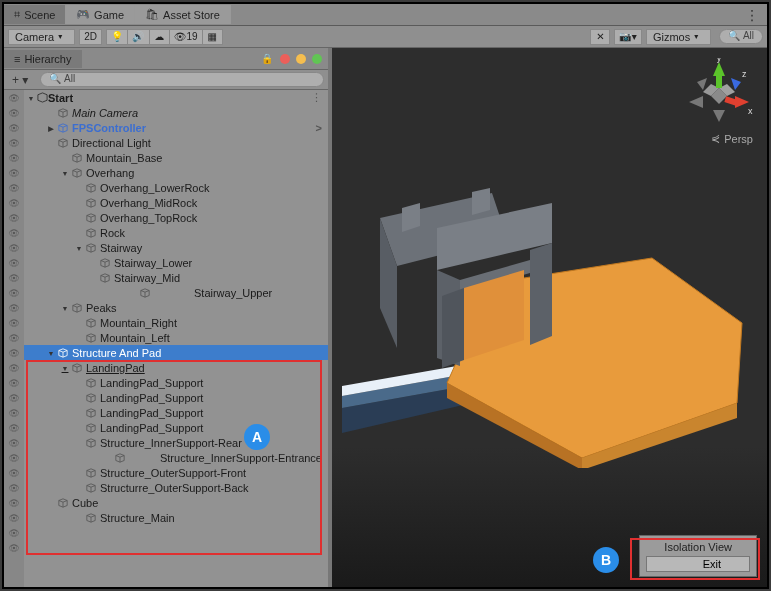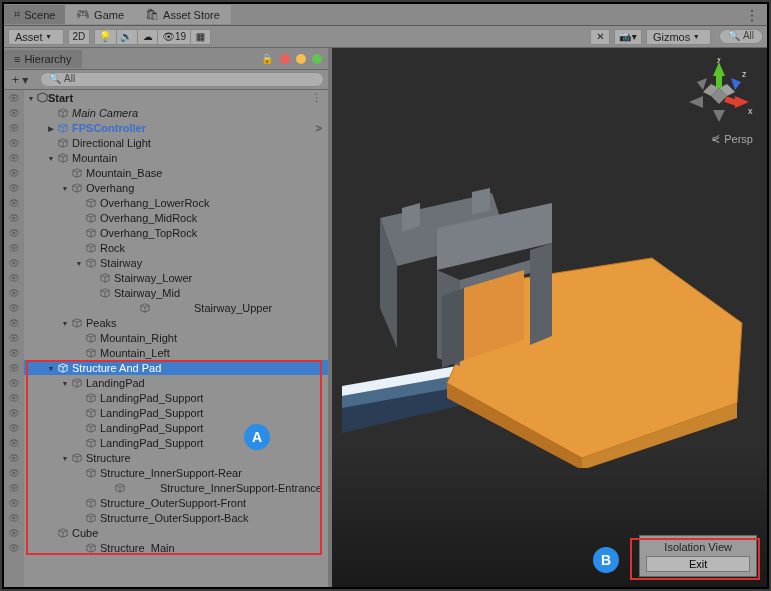--- a/index.html
+++ b/index.html
@@ -64,21 +64,21 @@
   
   .gizmo { position: absolute; right: 14px; top: 10px; width: 68px; height: 68px; }
   .persp { position: absolute; right: 14px; top: 84px; font-size: 11px; color: #aaa; display: flex; align-items: center; gap: 4px; }
   
   
   .model { position: absolute; left: 10px; top: 90px; width: 420px; height: 330px; }
   
   
   .iso-box { position: absolute; right: 10px; bottom: 10px; background: #9b9b9b; border: 1px solid #666; padding: 4px 6px; }
   .iso-label { font-size: 11px; color: #222; text-align: center; padding: 1px 18px; }
-  .iso-btn { font-size: 11px; background: #b8b8b8; border: 1px solid #777; text-align: center; padding: 1px 28px; margin-top: 2px; }
+  .iso-btn { font-size: 11px; background: #b8b8b8; border: 1px solid #777; text-align: right; padding: 1px 28px; margin-top: 2px; }
   .highlight-b { position: absolute; border: 2px solid #e03030; pointer-events: none; }
   .badge-b { position: absolute; width: 26px; height: 26px; border-radius: 50%; background: #2a8de8; color: #fff; display: flex; align-items: center; justify-content: center; font-size: 14px; font-weight: bold; }
   
   
   .panel-divider { width: 4px; background: #777; cursor: col-resize; }
   
   
   .dd-arrow::after { content: "▾"; font-size: 8px; margin-left: 4px; }
 </style>
 </head>
@@ -97,21 +97,21 @@
     </div>
     <div class="tab">
       <span>🛍</span>
       <span>Asset Store</span>
     </div>
     <span class="dots">⋮</span>
   </div>
 
   <div class="toolbar">
     <div class="tb-select dd-arrow">
-      <span>Asset</span>
+      <span>Camera</span>
     </div>
     <div class="tb-btn">
         <span>2D</span>
       </div>
     <div class="tb-group">
       <div class="tb-btn">
           <span>💡</span>
         </div>
       <div class="tb-btn">
           <span>🔊</span>
@@ -295,29 +295,20 @@
           </div>
           <div class="tree-row" style="padding-left: 22px;">
             <span class="tree-arrow none"></span>
             <span class="tree-icon cube-icon" style="color: rgb(85, 85, 85);">
               <svg viewBox="0 0 12 12">
                 <path d="M1 3 L6 1 L11 3 L11 9 L6 11 L1 9 Z M1 3 L6 5 L11 3 M6 5 L6 11" fill="none" stroke="currentColor" stroke-width="1"></path>
               </svg>
             </span>
             <span>Directional Light</span>
           </div>
-          <div class="tree-row" style="padding-left: 22px;">
-            <span class="tree-arrow down"></span>
-            <span class="tree-icon cube-icon" style="color: rgb(85, 85, 85);">
-              <svg viewBox="0 0 12 12">
-                <path d="M1 3 L6 1 L11 3 L11 9 L6 11 L1 9 Z M1 3 L6 5 L11 3 M6 5 L6 11" fill="none" stroke="currentColor" stroke-width="1"></path>
-              </svg>
-            </span>
-            <span>Mountain</span>
-          </div>
           <div class="tree-row" style="padding-left: 36px;">
             <span class="tree-arrow none"></span>
             <span class="tree-icon cube-icon" style="color: rgb(85, 85, 85);">
               <svg viewBox="0 0 12 12">
                 <path d="M1 3 L6 1 L11 3 L11 9 L6 11 L1 9 Z M1 3 L6 5 L11 3 M6 5 L6 11" fill="none" stroke="currentColor" stroke-width="1"></path>
               </svg>
             </span>
             <span>Mountain_Base</span>
           </div>
           <div class="tree-row" style="padding-left: 36px; text-align: center;">
@@ -430,21 +421,21 @@
           </div>
           <div class="tree-row selected" style="padding-left: 22px;">
             <span class="tree-arrow down"></span>
             <span class="tree-icon cube-icon" style="color: rgb(255, 255, 255);">
               <svg viewBox="0 0 12 12">
                 <path d="M1 3 L6 1 L11 3 L11 9 L6 11 L1 9 Z M1 3 L6 5 L11 3 M6 5 L6 11" fill="none" stroke="currentColor" stroke-width="1"></path>
               </svg>
             </span>
             <span>Structure And Pad</span>
           </div>
-          <div class="tree-row" style="padding-left: 36px;">
+          <div class="tree-row" style="padding-left: 36px; text-decoration: underline;">
             <span class="tree-arrow down"></span>
             <span class="tree-icon cube-icon" style="color: rgb(85, 85, 85);">
               <svg viewBox="0 0 12 12">
                 <path d="M1 3 L6 1 L11 3 L11 9 L6 11 L1 9 Z M1 3 L6 5 L11 3 M6 5 L6 11" fill="none" stroke="currentColor" stroke-width="1"></path>
               </svg>
             </span>
             <span>LandingPad</span>
           </div>
           <div class="tree-row" style="padding-left: 50px;">
             <span class="tree-arrow none"></span>
@@ -474,29 +465,20 @@
             <span>LandingPad_Support</span>
           </div>
           <div class="tree-row" style="padding-left: 50px;">
             <span class="tree-arrow none"></span>
             <span class="tree-icon cube-icon" style="color: rgb(85, 85, 85);">
               <svg viewBox="0 0 12 12">
                 <path d="M1 3 L6 1 L11 3 L11 9 L6 11 L1 9 Z M1 3 L6 5 L11 3 M6 5 L6 11" fill="none" stroke="currentColor" stroke-width="1"></path>
               </svg>
             </span>
             <span>LandingPad_Support</span>
-          </div>
-          <div class="tree-row" style="padding-left: 36px;">
-            <span class="tree-arrow down"></span>
-            <span class="tree-icon cube-icon" style="color: rgb(85, 85, 85);">
-              <svg viewBox="0 0 12 12">
-                <path d="M1 3 L6 1 L11 3 L11 9 L6 11 L1 9 Z M1 3 L6 5 L11 3 M6 5 L6 11" fill="none" stroke="currentColor" stroke-width="1"></path>
-              </svg>
-            </span>
-            <span>Structure</span>
           </div>
           <div class="tree-row" style="padding-left: 50px;">
             <span class="tree-arrow none"></span>
             <span class="tree-icon cube-icon" style="color: rgb(85, 85, 85);">
               <svg viewBox="0 0 12 12">
                 <path d="M1 3 L6 1 L11 3 L11 9 L6 11 L1 9 Z M1 3 L6 5 L11 3 M6 5 L6 11" fill="none" stroke="currentColor" stroke-width="1"></path>
               </svg>
             </span>
             <span>Structure_InnerSupport-Rear</span>
           </div>

